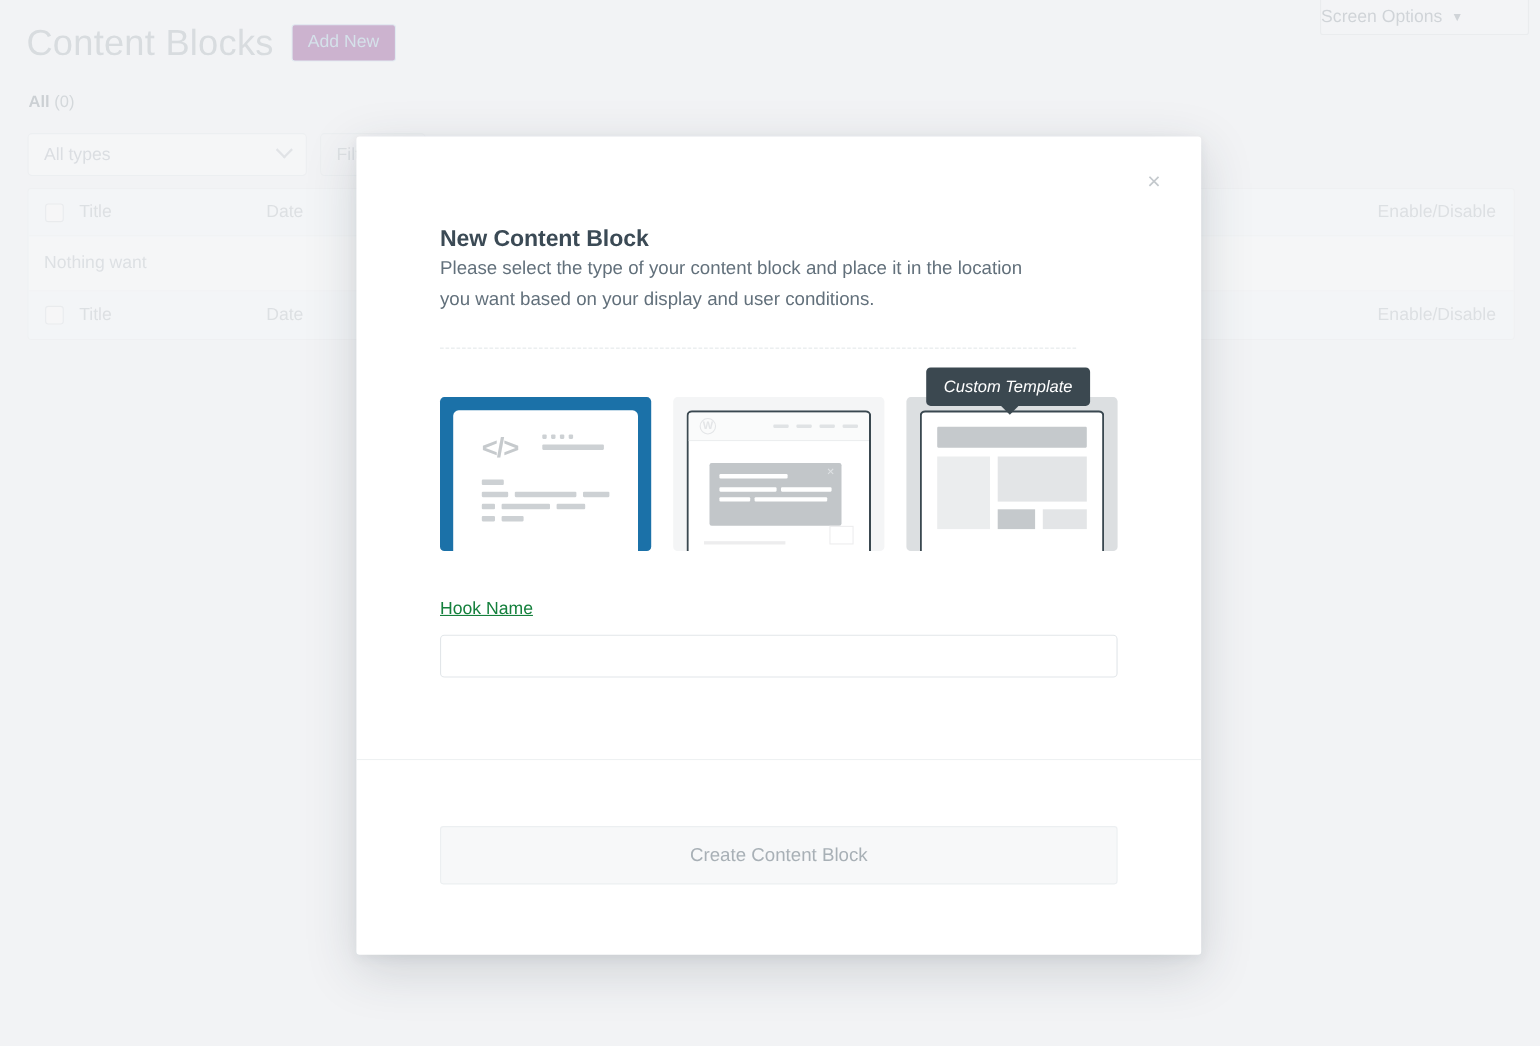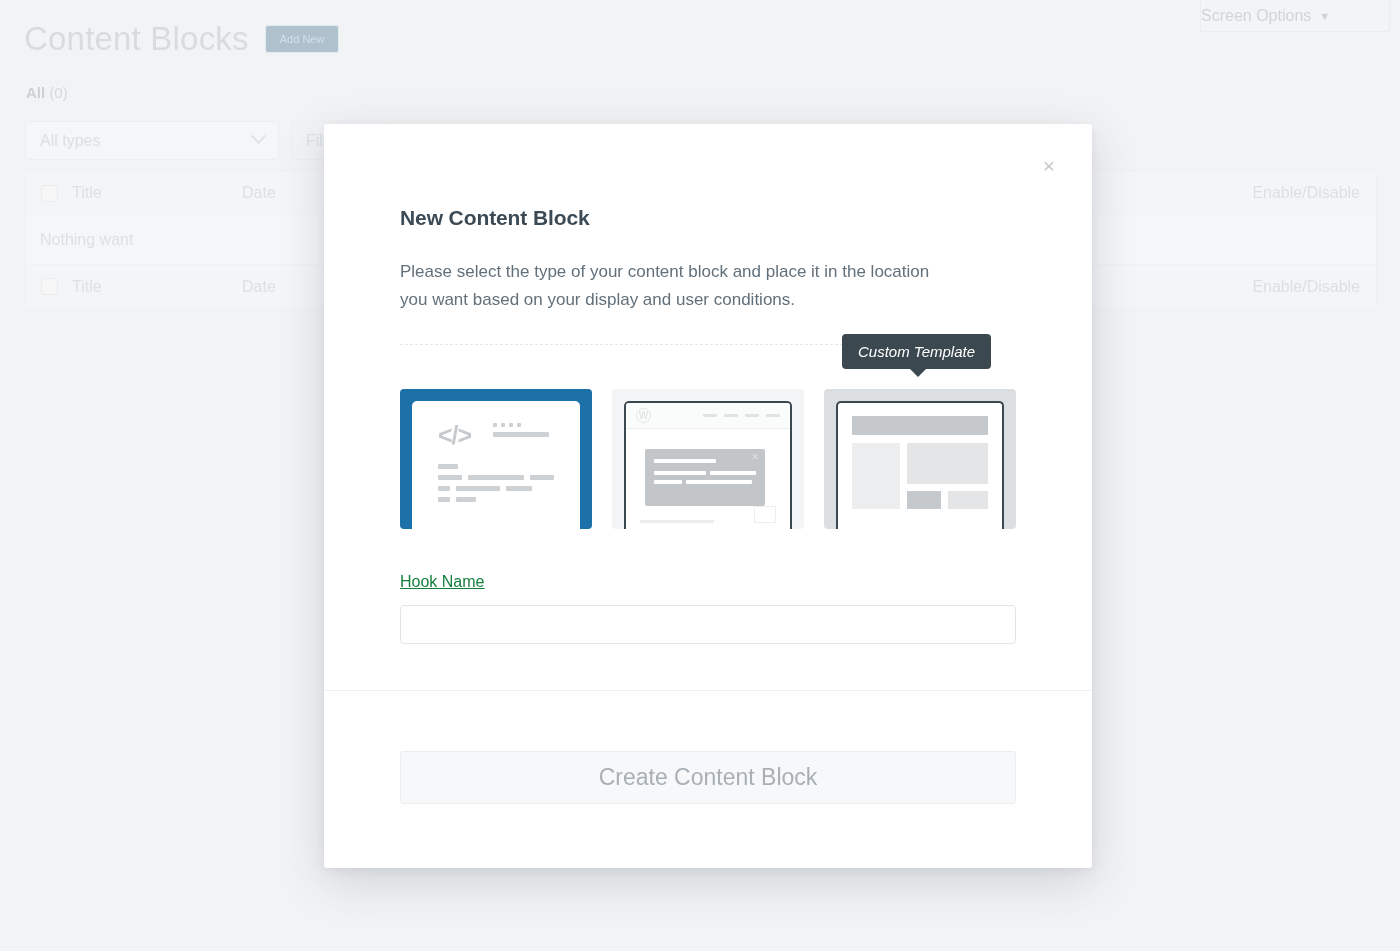--- a/index.html
+++ b/index.html
@@ -51,22 +51,22 @@
   #page-title {
     font-size: 33px;
     font-weight: 400;
     color: #9aa3aa;
     letter-spacing: 0.2px;
   }
   #add-new-btn {
     border: 1px solid #b9d4e6;
     border-radius: 3px;
     color: #8fb6cf;
-    background: #0c4a6e;
-    font-size: 11px;
+    background: #701a75;
+    font-size: 16px;
     padding: 7px 14px;
   }
 
   #subsubsub {
     position: absolute;
     top: 84px;
     left: 26px;
     font-size: 15px;
     color: #8d979e;
   }
@@ -193,21 +193,20 @@
   }
 
   #modal-title {
     font-size: 21px;
     font-weight: 700;
     color: #3b4a55;
     letter-spacing: -0.1px;
   }
 
   #modal-desc {
-    margin-top: 28px;
     font-size: 17px;
     line-height: 1.65;
     color: #62707b;
     max-width: 560px;
   }
 
   #modal-divider {
     margin-top: 30px;
     height: 1px;
     background-image: linear-gradient(to right, #e4e8ea 60%, rgba(255,255,255,0) 0%);
@@ -380,21 +379,21 @@
     border-top: 1px solid #eef1f2;
     padding: 60px 76px 0 76px;
   }
   #create-btn {
     width: 616px;
     height: 53px;
     border: 1px solid #eceff1;
     border-radius: 3px;
     background: #f7f8f9;
     color: #a8b0b6;
-    font-size: 23px;
+    font-size: 17px;
     font-family: "Liberation Sans", sans-serif;
   }
 </style>
 </head>
 <body>
 
 <div id="bg-page">
 
   <div id="screen-options-btn">
     <span>Screen Options</span>

